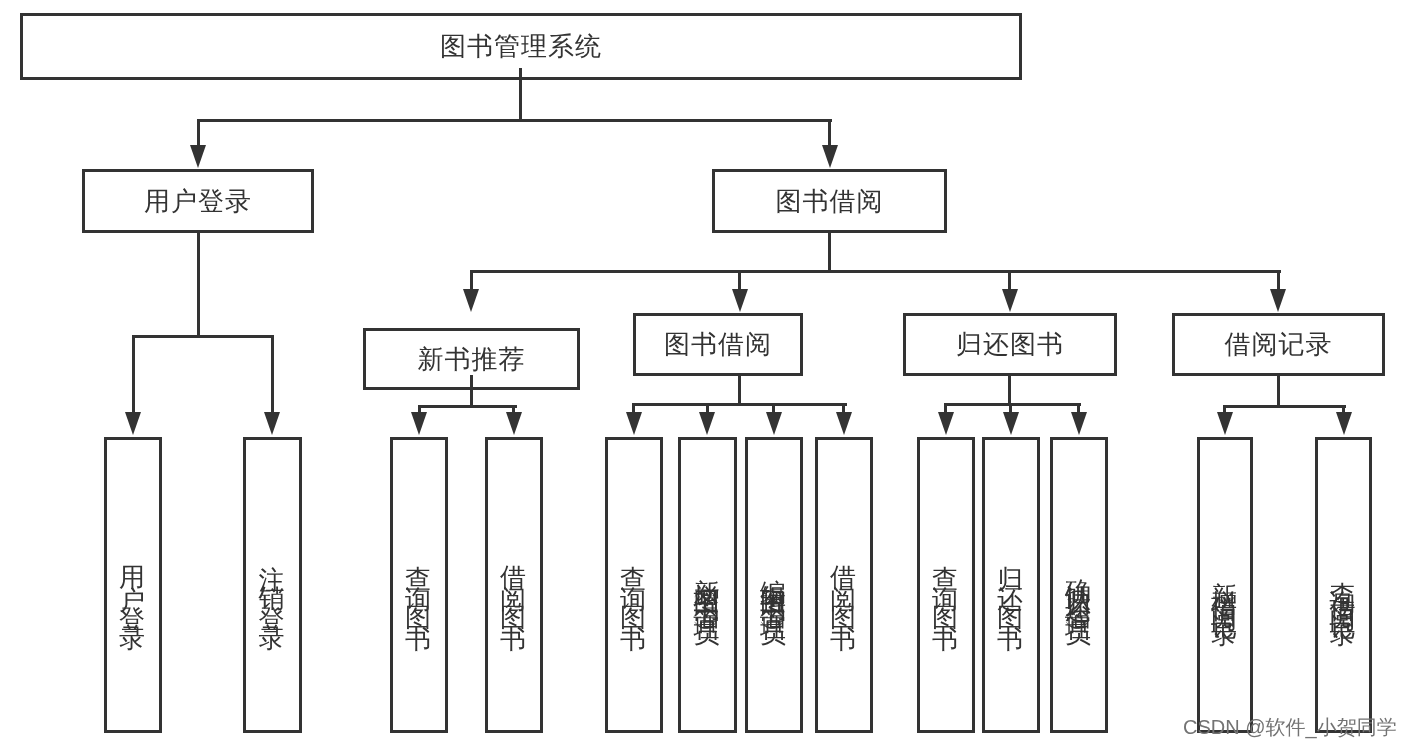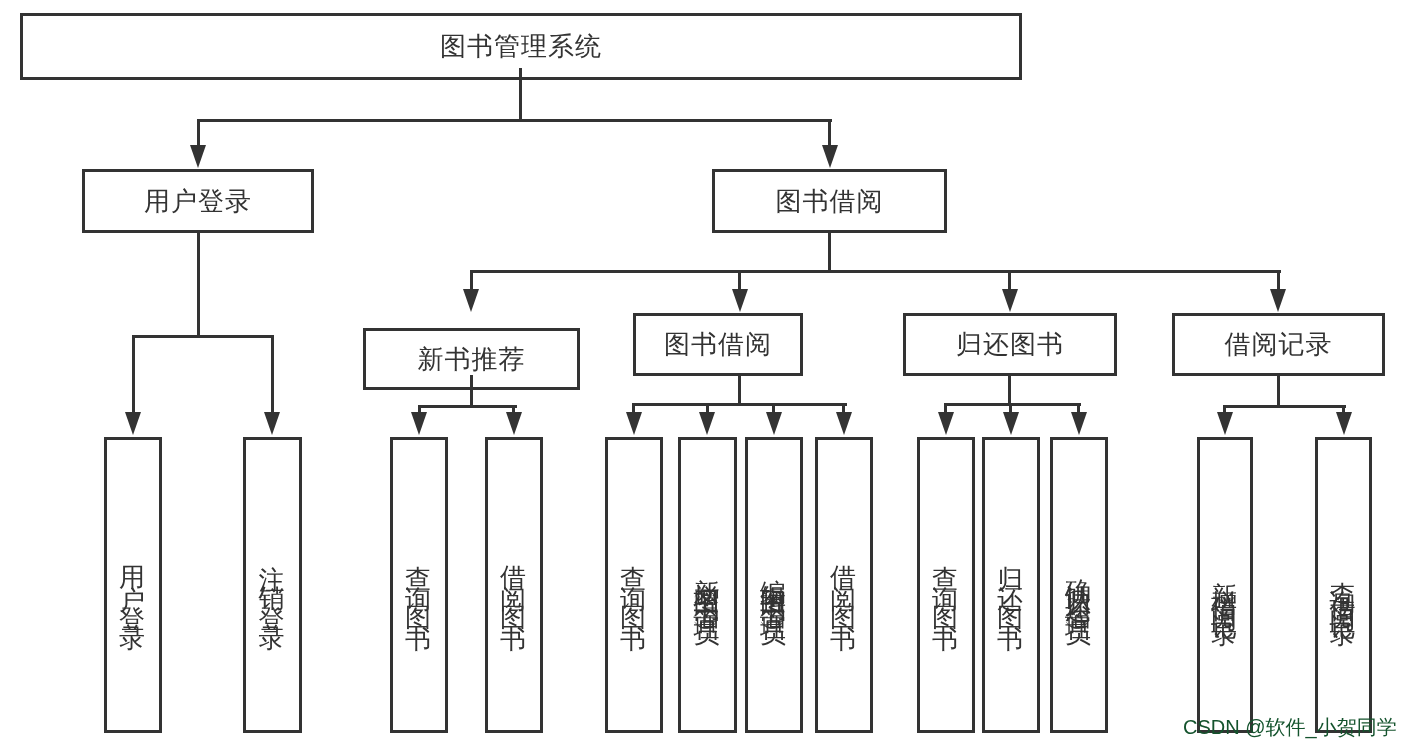--- a/index.html
+++ b/index.html
@@ -20,21 +20,21 @@
   .s6{letter-spacing:8px;}
   .s9{letter-spacing:6px;}
   .vl{position:absolute;width:3px;background:#333333;}
   .hl{position:absolute;height:3px;background:#333333;}
   .tri{
     position:absolute;width:0;height:0;
     border-left:8px solid transparent;border-right:8px solid transparent;
     border-top:23px solid #333333;
   }
   .watermark{
-    position:absolute;left:1183px;top:714px;font-size:20px;color:#14532d;white-space:nowrap;
+    position:absolute;left:1183px;top:714px;font-size:20px;color:#737373;white-space:nowrap;
   }
 </style>
 </head>
 <body>
 
 <div id="stage">
 
   <div class="node" style="left:20px;top:13px;width:1002px;height:67px">
     <span class="h-label">图书管理系统</span>
   </div>

